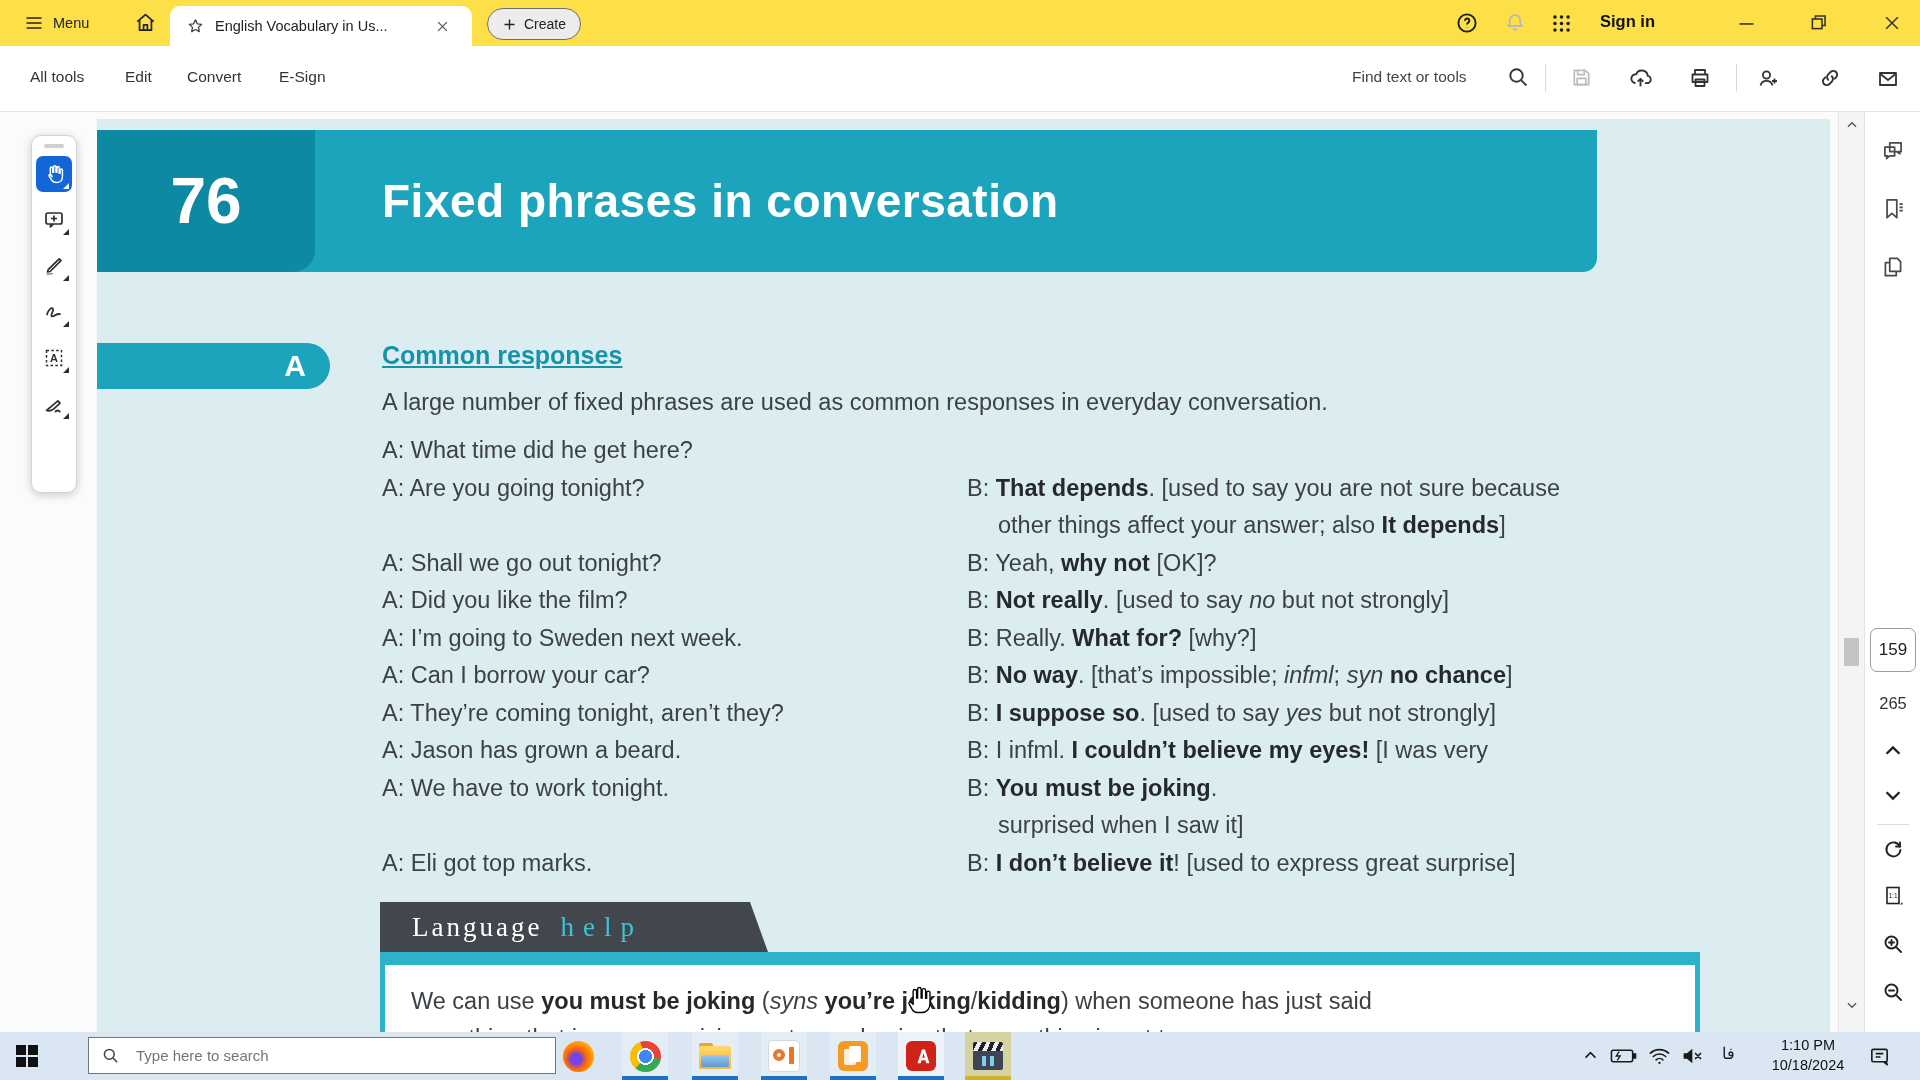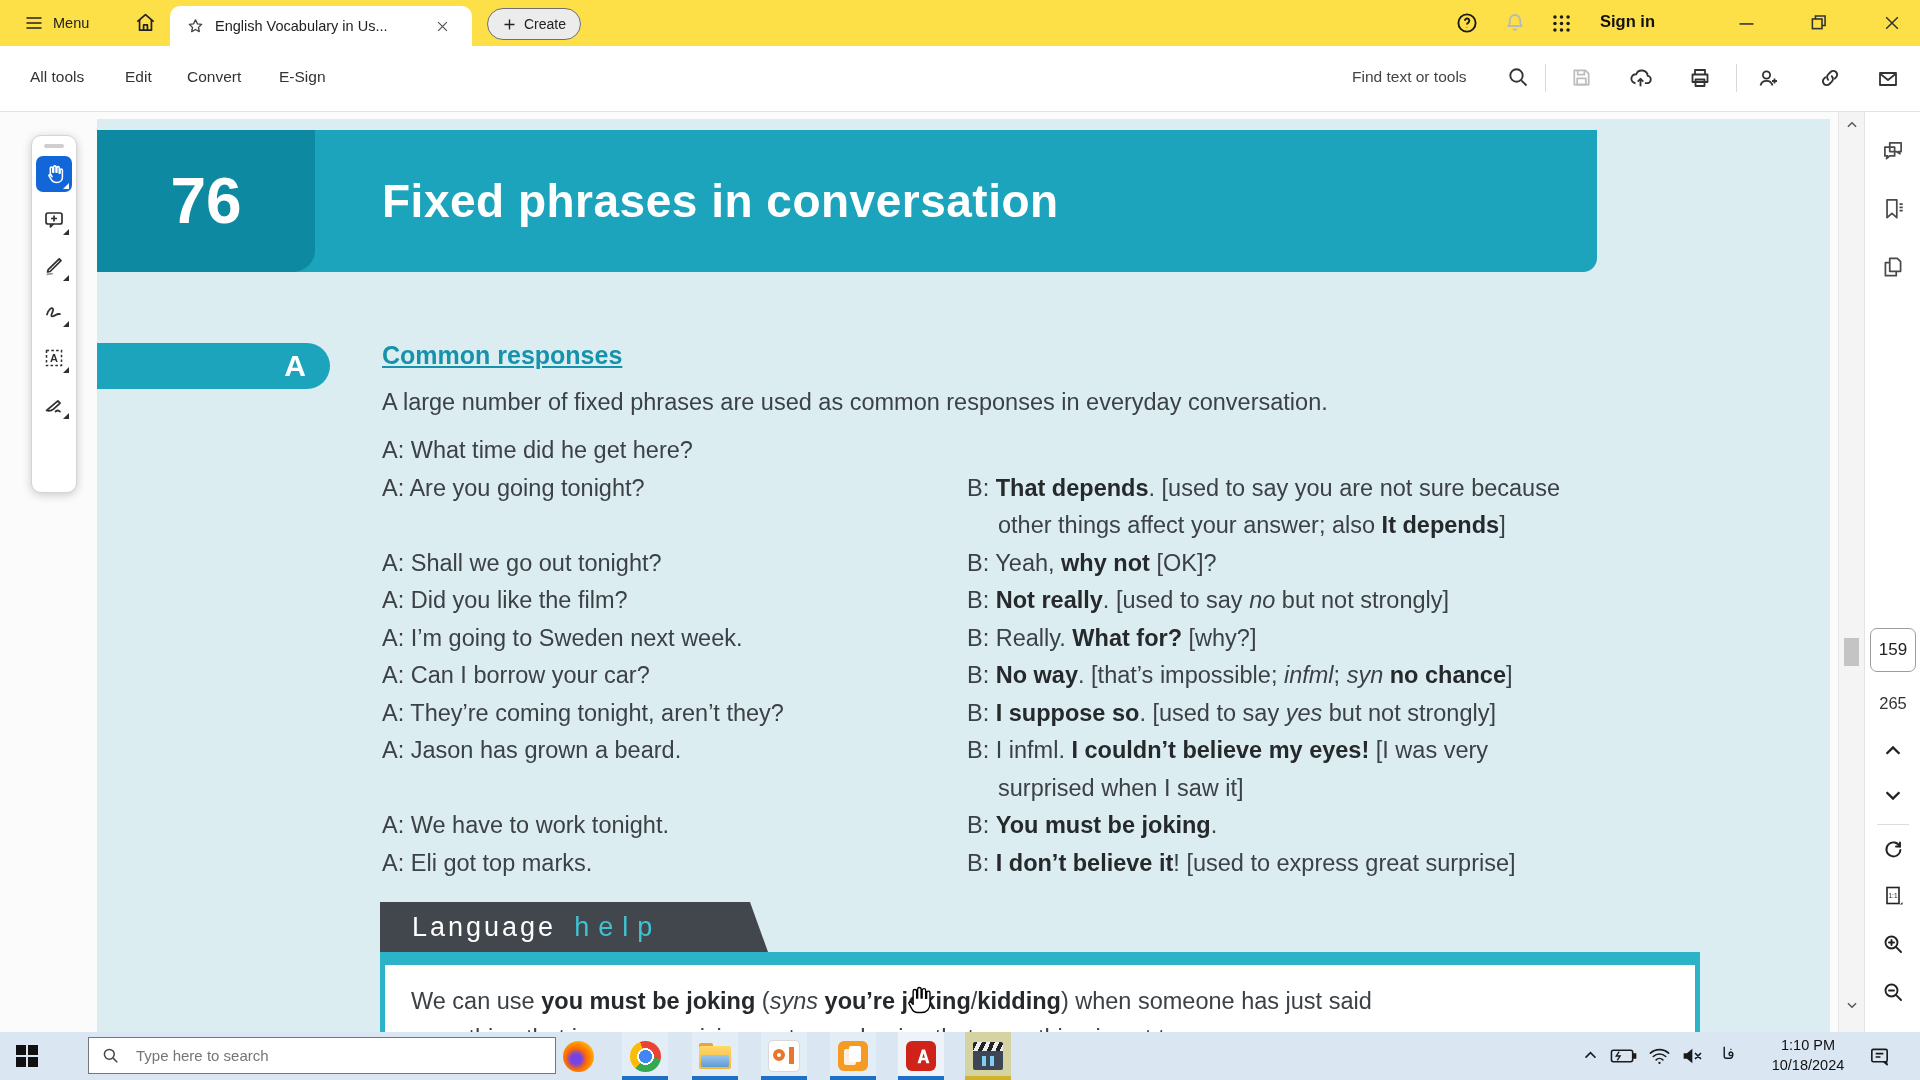--- a/index.html
+++ b/index.html
@@ -36,21 +36,21 @@
   .dlg-row{display:flex;height:37.5px;align-items:flex-start;}
   .dlg-a{width:585px;flex:none;white-space:nowrap;}
   .dlg-b{white-space:nowrap;}
   .dlg-indent{padding-left:31px;}
   .seg-b{font-weight:bold;color:#26292c;}
   .seg-i{font-style:italic;}
   
   .lh-tab{left:283px;top:783px;width:388px;height:50px;background:#42474d;
     clip-path:polygon(0 0,calc(100% - 18px) 0,100% 100%,0 100%);
     display:flex;align-items:center;padding-left:32px;box-sizing:border-box;
-    font-family:Liberation Sans, sans-serif;font-size:27px;letter-spacing:3px;color:#fff;}
+    font-family:Liberation Serif, serif;font-size:27px;letter-spacing:3px;color:#fff;}
   .lh-help{color:#41c2d3;margin-left:18px;letter-spacing:9px;}
   .lh-box{left:283px;top:833px;width:1320px;height:160px;background:#fff;
     border:5px solid #2db3c7;border-top-width:13px;box-sizing:border-box;
     padding:18px 26px 0 26px;font-size:23.5px;color:#3c4146;line-height:37px;}
   
   .toolpanel{left:31px;top:23px;width:46px;height:358px;background:#fff;border:1px solid #d4d4d4;
     border-radius:10px;box-shadow:0 2px 10px rgba(0,0,0,.20);box-sizing:border-box;}
   .drag{left:12px;top:8px;width:20px;height:4px;background:#cfcfcf;border-radius:2px;}
   .tool{left:4px;width:36px;height:36px;border-radius:7px;display:flex;align-items:center;justify-content:center;color:#2f2f2f;}
   .tool.sel{background:#1266d8;color:#fff;}
@@ -300,26 +300,26 @@
           </div>
           <div class="dlg-row">
             <div class="dlg-a">A: They’re coming tonight, aren’t they?</div>
             <div class="dlg-b"><span>B: </span><span class="seg-b">I suppose so</span><span>. [used to say </span><span class="seg-i">yes</span><span> but not strongly]</span></div>
           </div>
           <div class="dlg-row">
             <div class="dlg-a">A: Jason has grown a beard.</div>
             <div class="dlg-b"><span>B: I infml. </span><span class="seg-b">I couldn’t believe my eyes!</span><span> [I was very</span></div>
           </div>
           <div class="dlg-row">
+            <div class="dlg-a">A: We have to work tonight.</div>
+            <div class="dlg-b"><span>B: </span><span class="seg-b">You must be joking</span><span>.</span></div>
+          </div>
+          <div class="dlg-row">
             <div class="dlg-a"></div>
             <div class="dlg-b dlg-indent"><span>surprised when I saw it]</span></div>
-          </div>
-          <div class="dlg-row">
-            <div class="dlg-a">A: We have to work tonight.</div>
-            <div class="dlg-b"><span>B: </span><span class="seg-b">You must be joking</span><span>.</span></div>
           </div>
           <div class="dlg-row">
             <div class="dlg-a">A: Eli got top marks.</div>
             <div class="dlg-b"><span>B: </span><span class="seg-b">I don’t believe it</span><span>! [used to express great surprise]</span></div>
           </div>
         </div>
 
       <div class="abs lh-tab">
         <span>Language</span>
         <span class="lh-help">help</span>

